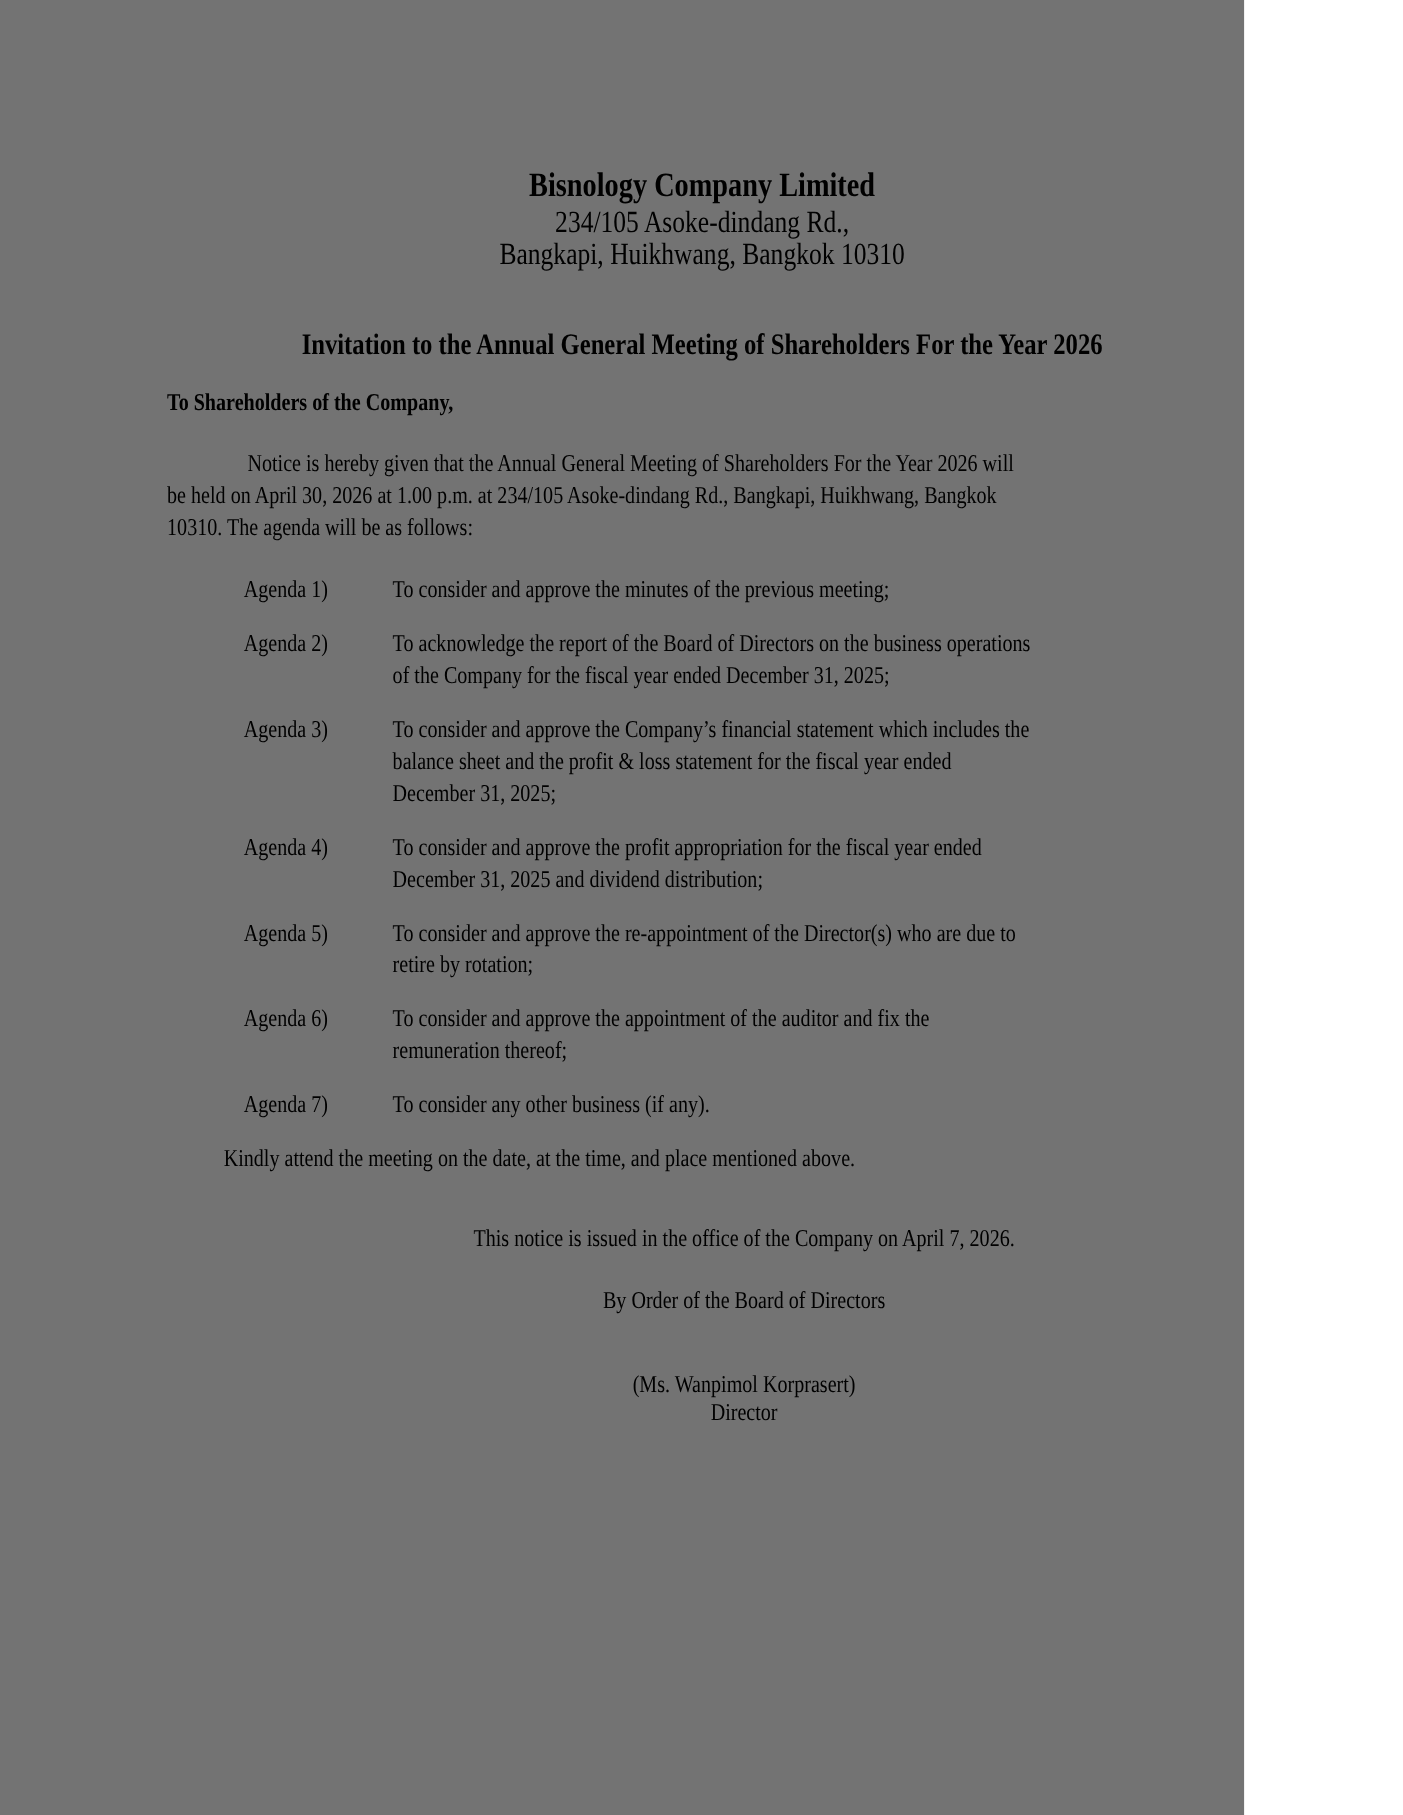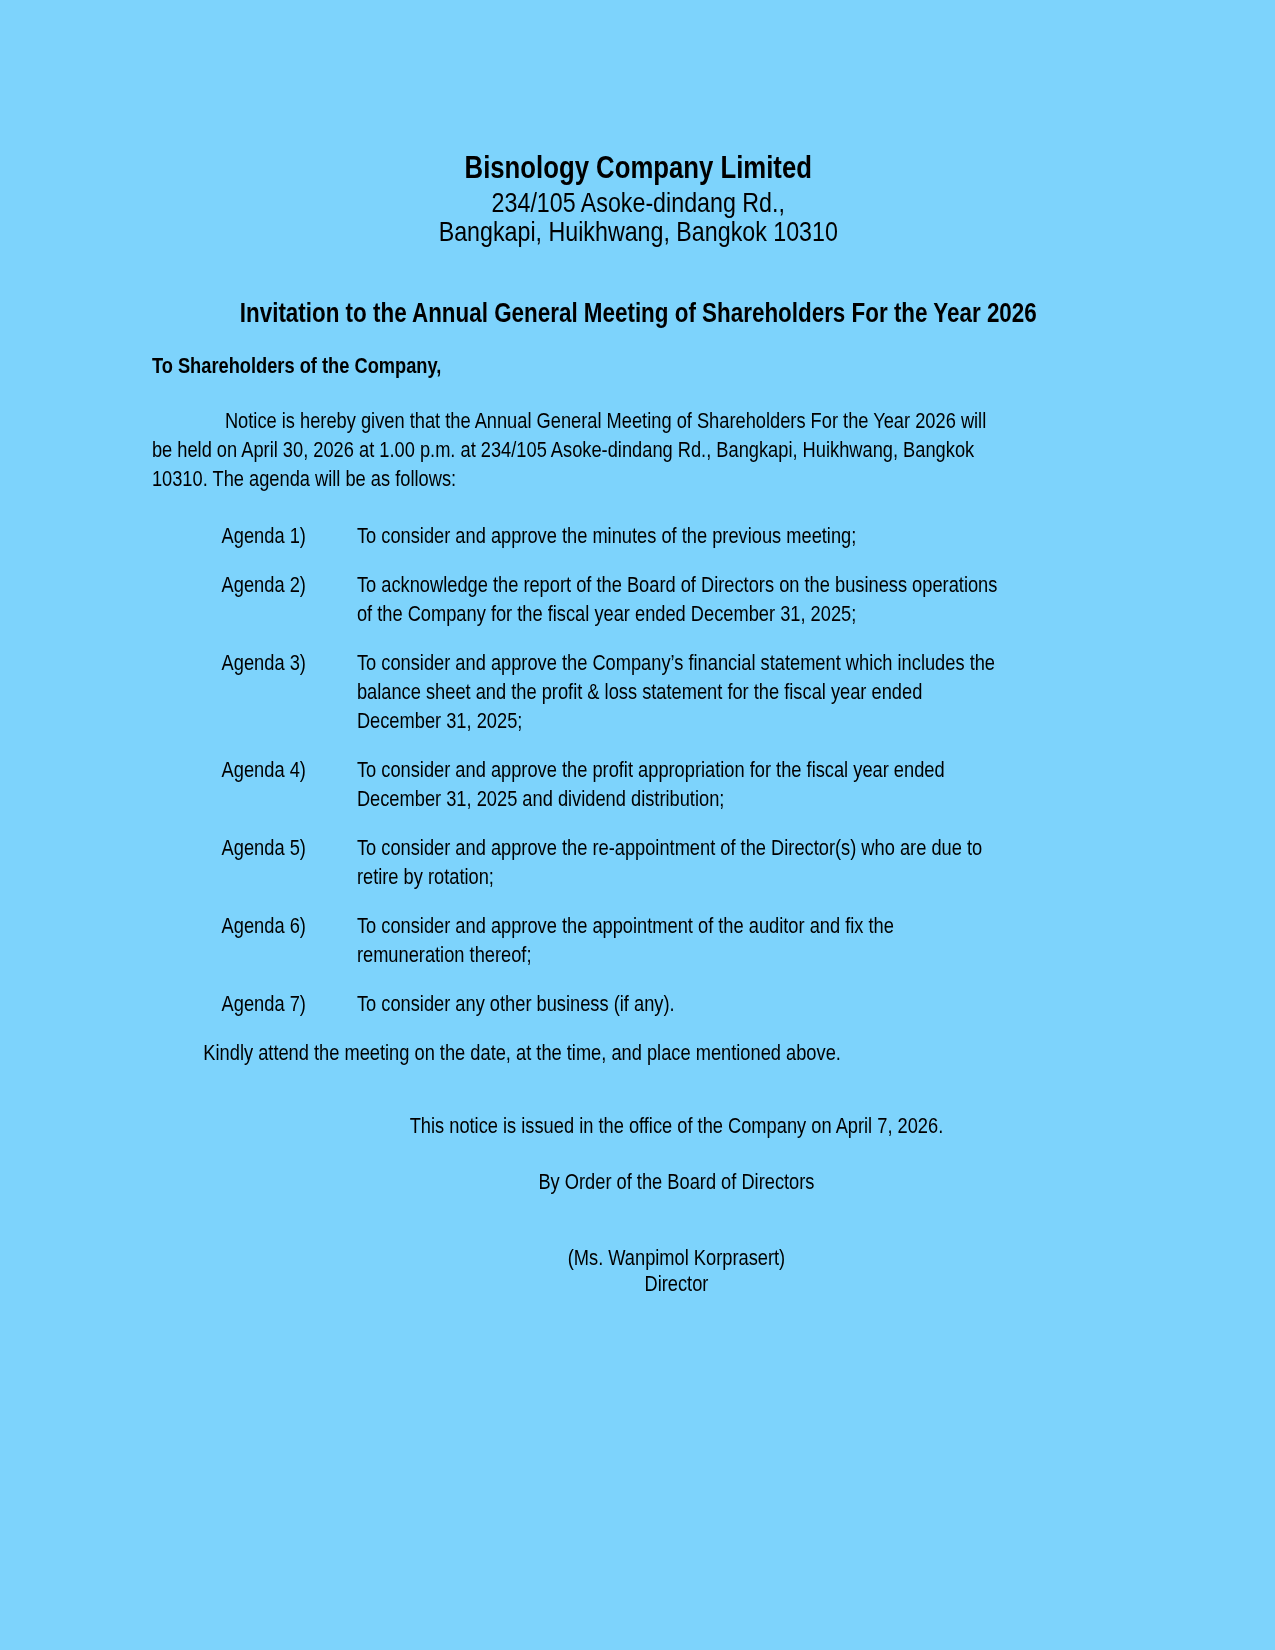--- a/index.html
+++ b/index.html
@@ -2,25 +2,25 @@
 <html><head>
 <meta charset="utf-8">
 <style>
   html, body {
     margin: 0;
     padding: 0;
     background: #ffffff;
   }
   .page {
     position: relative;
-    width: 1275px;
+    width: 1131px;
     height: 1650px;
-    background: #7dd3fc;
+    background: #737373;
     overflow: hidden;
-    font-family: Liberation Sans, sans-serif;
+    font-family: Liberation Serif, serif;
     color: #000000;
   }
   
   .condense {
     width: 1536px;
     transform: scaleX(0.83);
     transform-origin: top left;
   }
   .doc {
     padding: 0 181px 0 183px;

